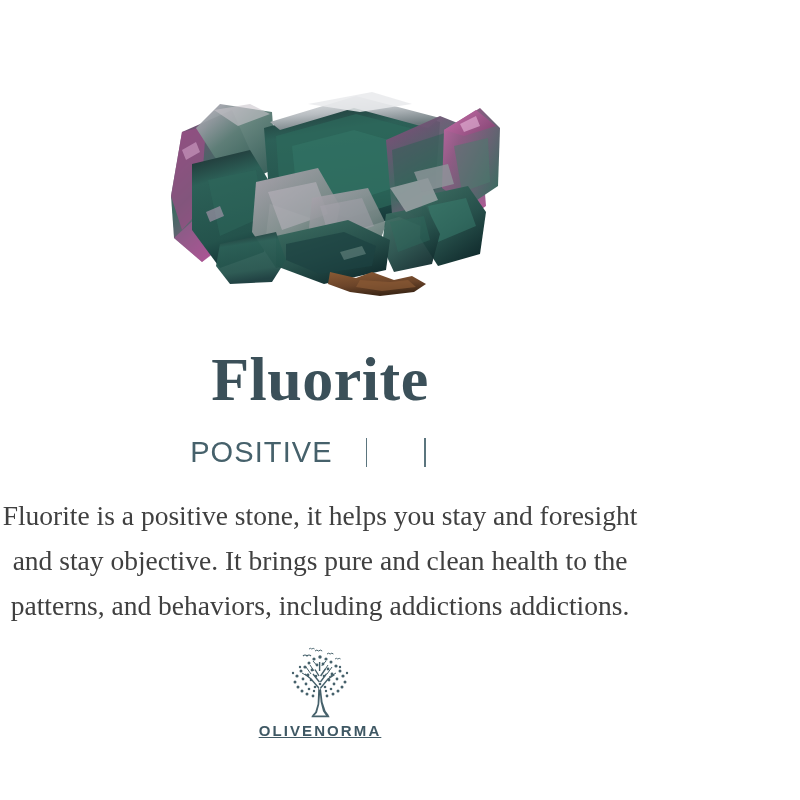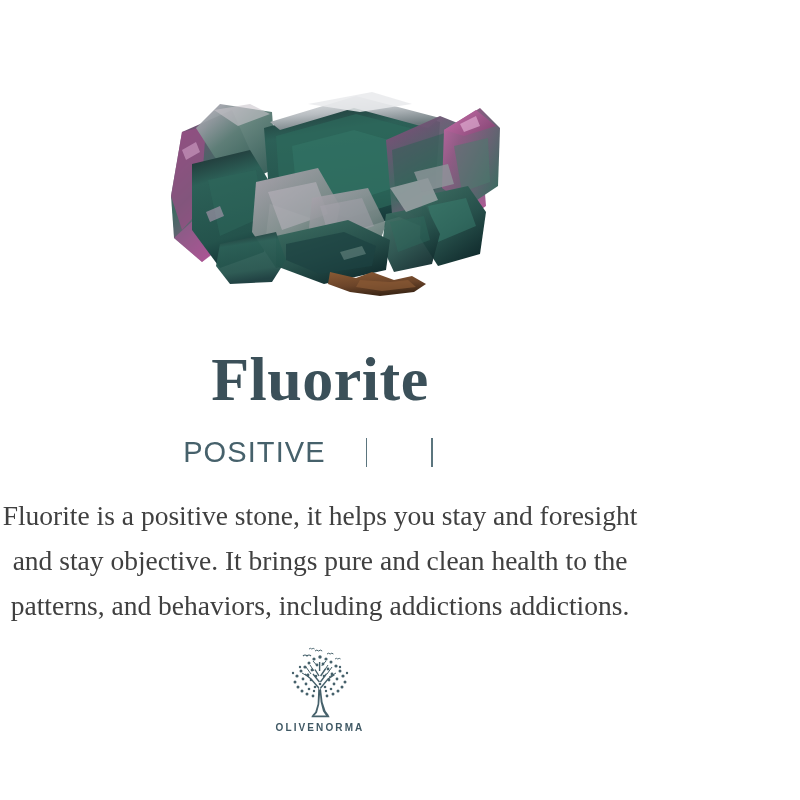--- a/index.html
+++ b/index.html
@@ -52,21 +52,21 @@
     margin: 48px 0 0 0;
     text-align: center;
   }
 
   
   .keywords {
     display: flex;
     flex-direction: row;
     align-items: center;
     justify-content: center;
-    gap: 12px;
+    gap: 5px;
     margin-top: 26px;
     font-family: "Liberation Sans", sans-serif;
     font-size: 29px;
     font-weight: 300;
     letter-spacing: 1.1px;
     color: #46616b;
     white-space: nowrap;
   }
   .keyword {
     padding: 0 2px;
@@ -103,25 +103,26 @@
     flex-direction: column;
     align-items: center;
   }
   .logo-mark {
     width: 78px;
     height: 74px;
     display: block;
   }
   .logo-word {
     font-family: "Liberation Sans", sans-serif;
-    font-size: 10px;
+    font-size: 15px;
     font-weight: 700;
     letter-spacing: 2.1px;
     color: #3f5864;
     margin-top: 2px;
+    text-decoration: underline;
   }
 </style>
 </head>
 <body>
 
 <div class="card">
 
   <div class="crystal-wrap">
     <svg class="crystal-svg" viewBox="0 0 800 300">
       <defs>

